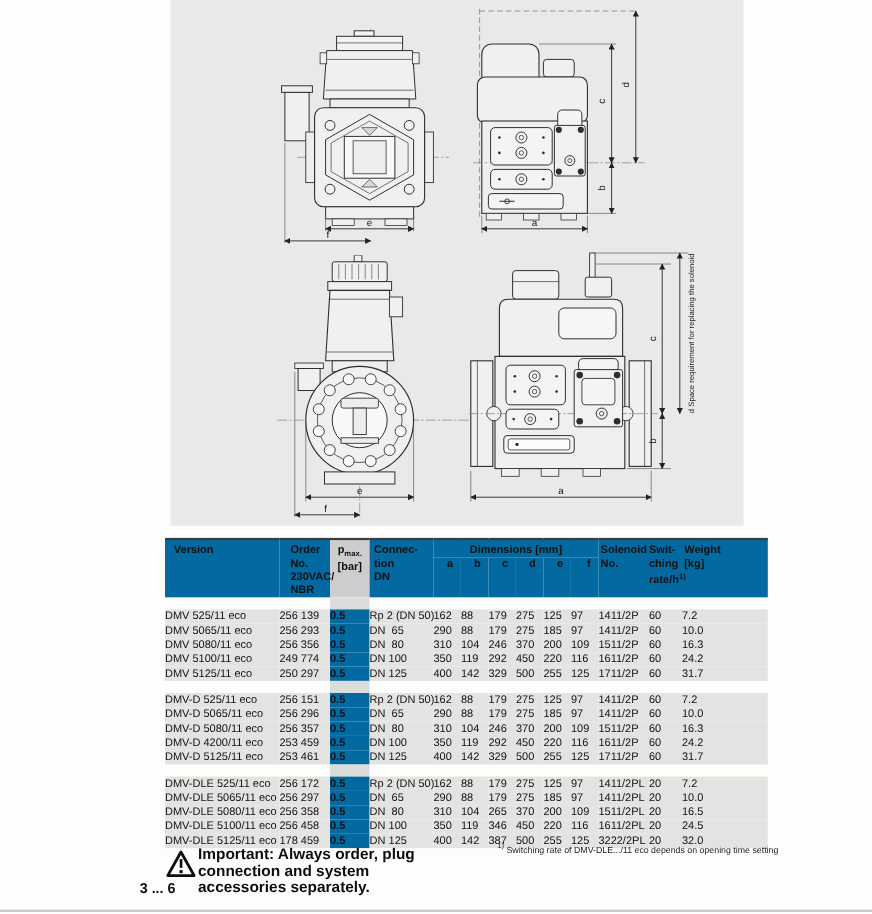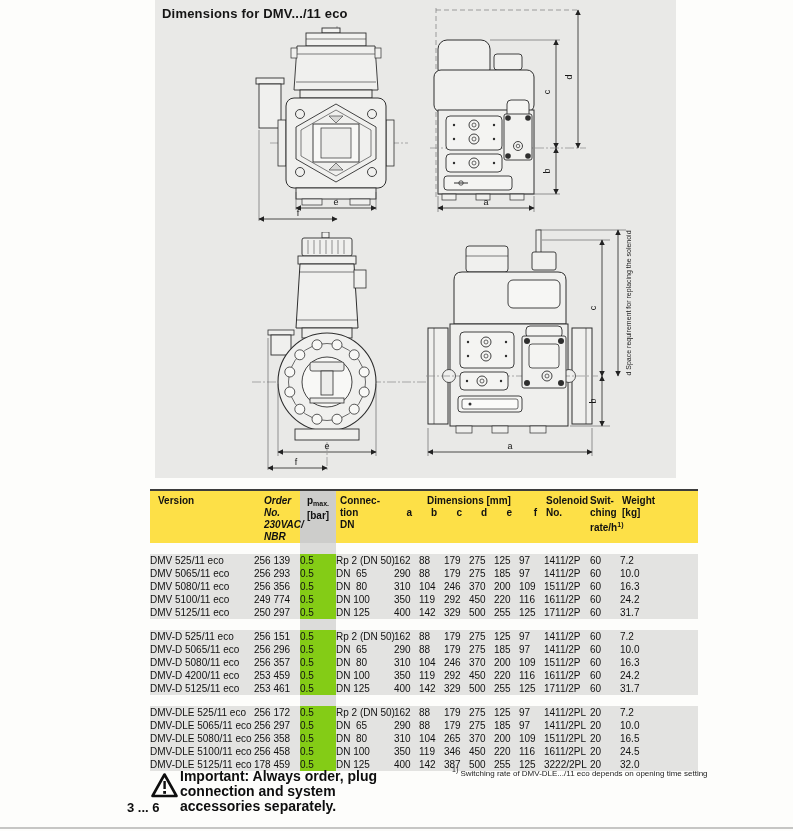--- a/index.html
+++ b/index.html
@@ -34,39 +34,39 @@
   table.dim-table{
     border-collapse:collapse;table-layout:fixed;width:548px;
     font-size:10px;line-height:13px;
     border-top:2px solid #3c3c3c;
   }
   .dim-table th,.dim-table td{
     padding:0;margin:0;white-space:pre-line;overflow:visible;
     font-weight:normal;text-align:left;
   }
   .dim-table thead th{
-    background:#fde047;font-weight:bold;vertical-align:top;
+    background:#0369a1;font-weight:bold;vertical-align:top;
     font-size:10px;line-height:12px;padding-top:4px;
   }
   .dim-table thead tr.hrow1{height:15px;}
   .dim-table thead tr.hrow2 th{padding-top:0;}
   .dim-table thead th.h-pmax{background:#cdcdcb;}
   .dim-table thead th.h-dims{text-align:center;}
   .dim-table thead th.h-dim-letter{text-align:right;padding-right:7px;}
   .dim-table thead th.h-version{padding-left:8px;}
-  .dim-table thead th.h-order{padding-left:10px;font-style:italic;}
+  .dim-table thead th.h-order{padding-left:10px;}
   .dim-table thead th.h-conn{padding-left:4px;}
   .dim-table thead th.h-sol{padding-left:2px;}
   .dim-table thead th.h-wt{padding-left:2px;}
   .dim-table thead th.h-pmax{text-align:center;}
   sub.pm{font-size:7px;vertical-align:-2px;}
   sup.fn{font-size:7px;vertical-align:4px;}
 
   .dim-table tr.data-row td{background:#e3e3e1;height:13px;white-space:nowrap;}
-  .dim-table tr.data-row td.c-pmax{background:#84cc16;}
+  .dim-table tr.data-row td.c-pmax{background:#0369a1;font-weight:bold;}
   .c-version{font-weight:bold;padding-left:8px;}
   .c-order{text-align:right;padding-right:6px;}
   .c-pmax{font-weight:bold;text-align:center;}
   .c-conn{padding-left:4px;}
   .c-dim{text-align:right;padding-right:7px;}
   .c-sol{padding-left:2px;}
   .c-sw{text-align:right;padding-right:6px;}
   .c-wt{text-align:right;padding-right:6px;}
   .c-sp{}
   .dim-table tr.gap-row{height:11px;}
@@ -88,21 +88,20 @@
   .bottom-edge{
     position:absolute;left:0;top:827px;width:793px;height:2px;background:#c6c6c4;
   }
 </style>
 </head>
 <body>
 
 <div class="page">
 
   <div class="panel">
-    <div class="page-title">Dimensions for DMV.../11 eco</div>
 
     <div class="drawing d1">
       <svg width="175" height="196" viewBox="0 0 175 196">
         <defs>
           <marker id="ar1" viewBox="0 0 10 10" refX="9" refY="5" markerWidth="7" markerHeight="7" orient="auto-start-reverse">
             <path d="M0,0 L10,5 L0,10 z" fill="#222"></path>
           </marker>
         </defs>
         <line x1="87" y1="0" x2="87" y2="176" stroke="#8a8a8a" stroke-width="0.7" stroke-dasharray="9 2 2 2"></line>
         <line x1="20" y1="117" x2="158" y2="117" stroke="#8a8a8a" stroke-width="0.7" stroke-dasharray="9 2 2 2"></line>

